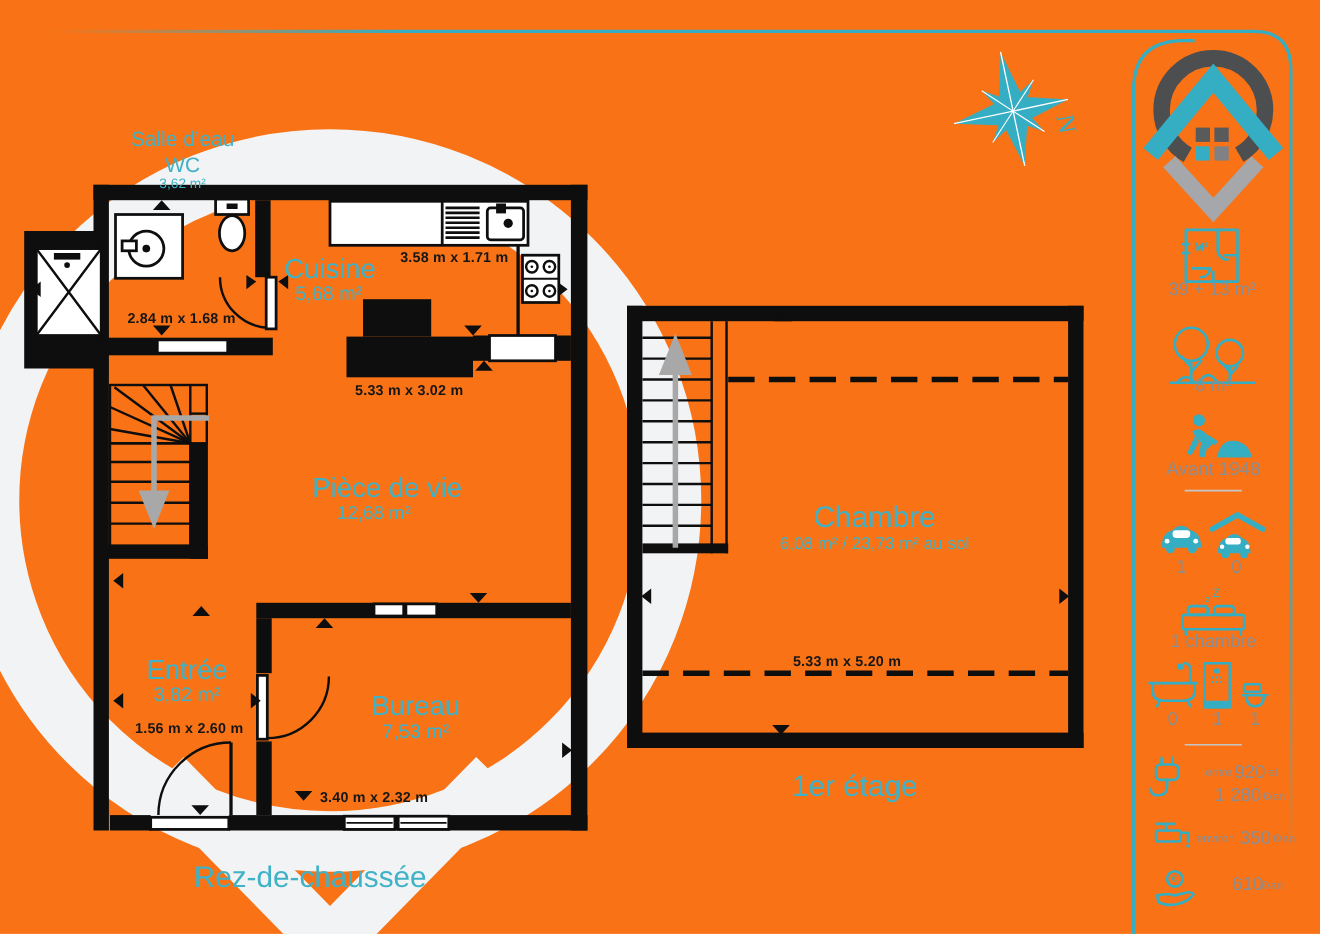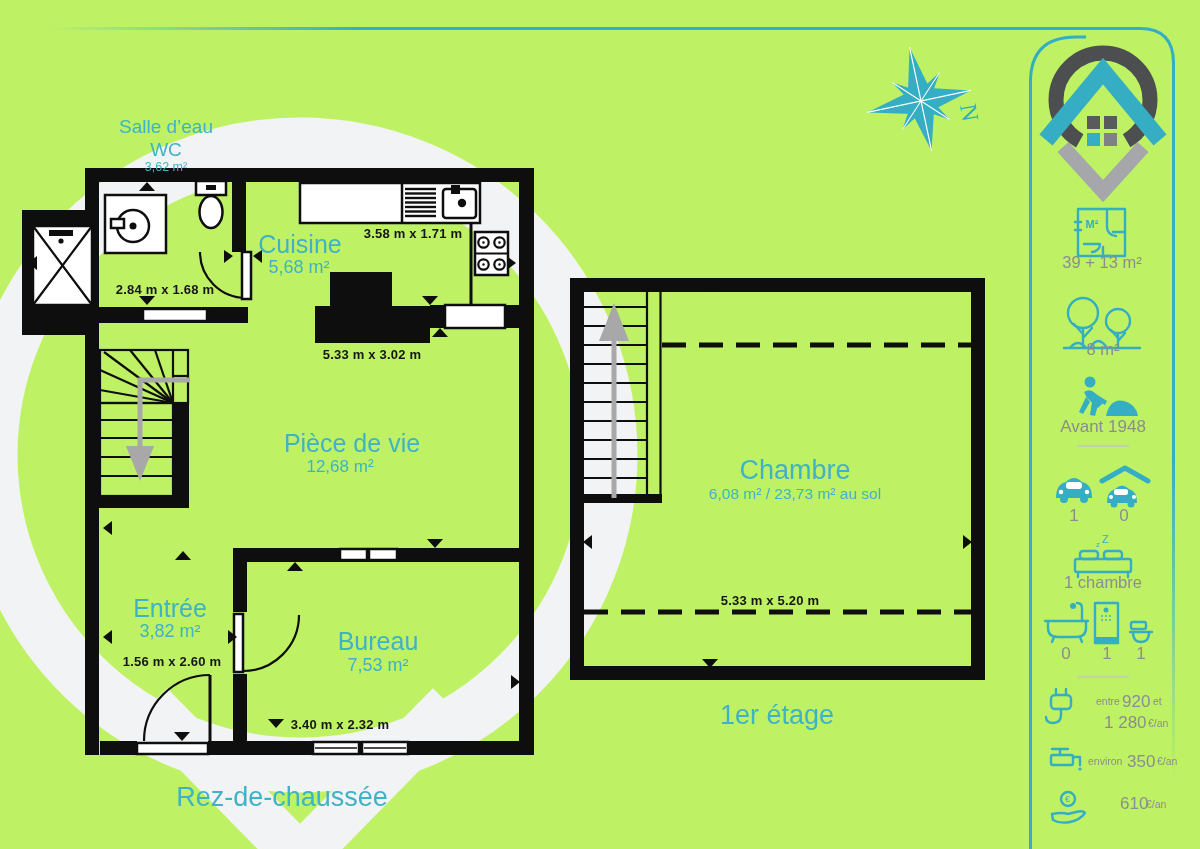--- a/index.html
+++ b/index.html
@@ -1,16 +1,16 @@
 <!DOCTYPE html>
 <html><head>
 <meta charset="utf-8">
 <style>
   html,body{margin:0;padding:0;background:#fff;}
-  .canvas{position:relative;width:1200px;height:849px;background:#bef264;overflow:hidden;
+  .canvas{position:relative;width:1200px;height:849px;background:#f97316;overflow:hidden;
           font-family:"Liberation Sans",sans-serif;}
   svg{position:absolute;left:0;top:0;}
   .wall{fill:#0E0E0E;}
   .wh{fill:#fff;stroke:#0E0E0E;stroke-width:2.5;}
   .thin{stroke:#0E0E0E;stroke-width:2.2;fill:none;}
   .mark{fill:#0E0E0E;}
   .teal-label{fill:#3FB2C7;}
   .dim{fill:#161616;font-size:13px;font-weight:bold;letter-spacing:.2px;}
   .gray{fill:#8B8D90;}
   .ctr{text-anchor:middle;}

